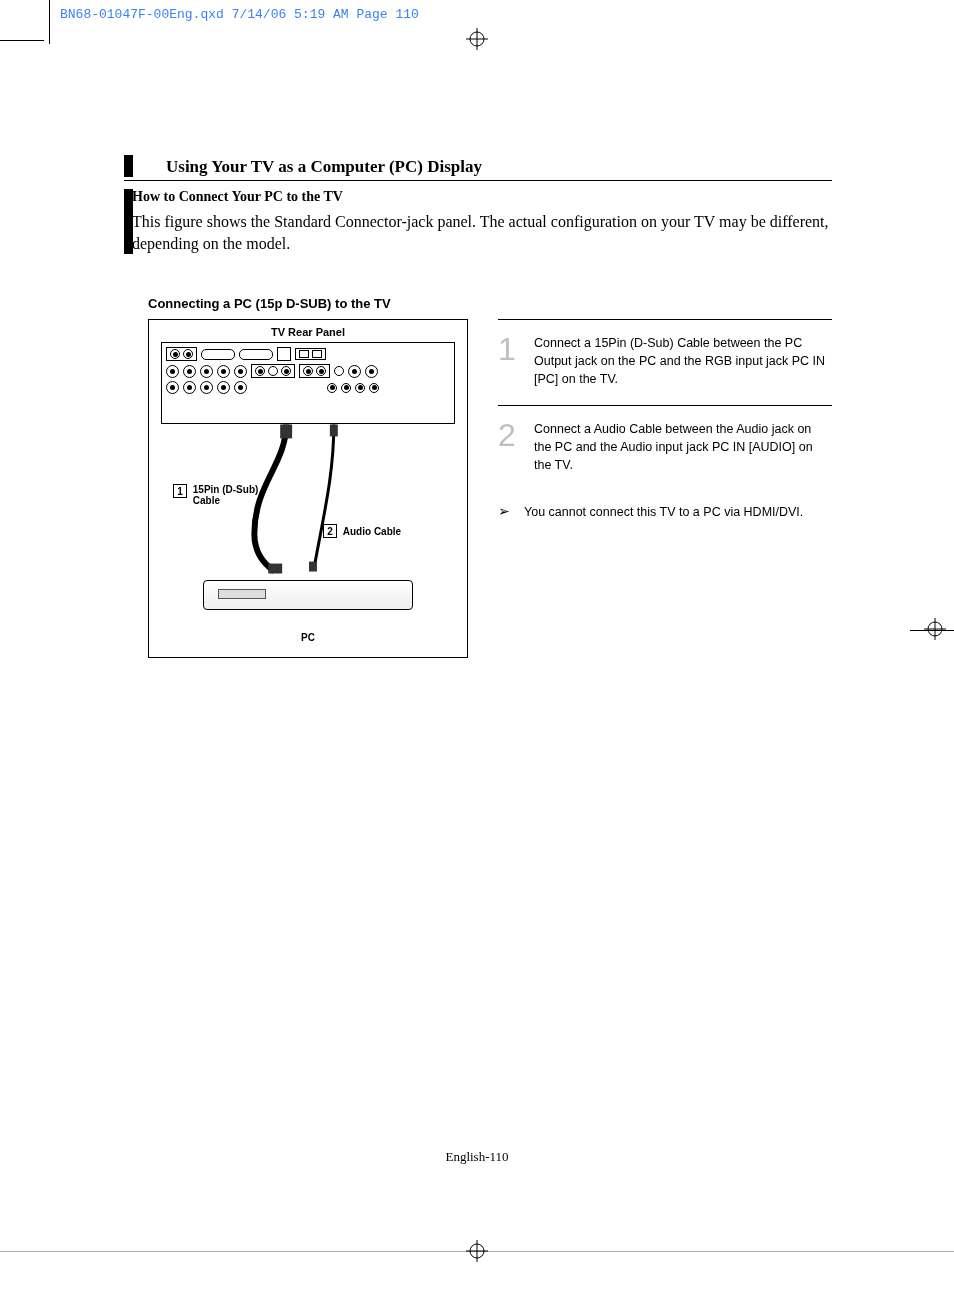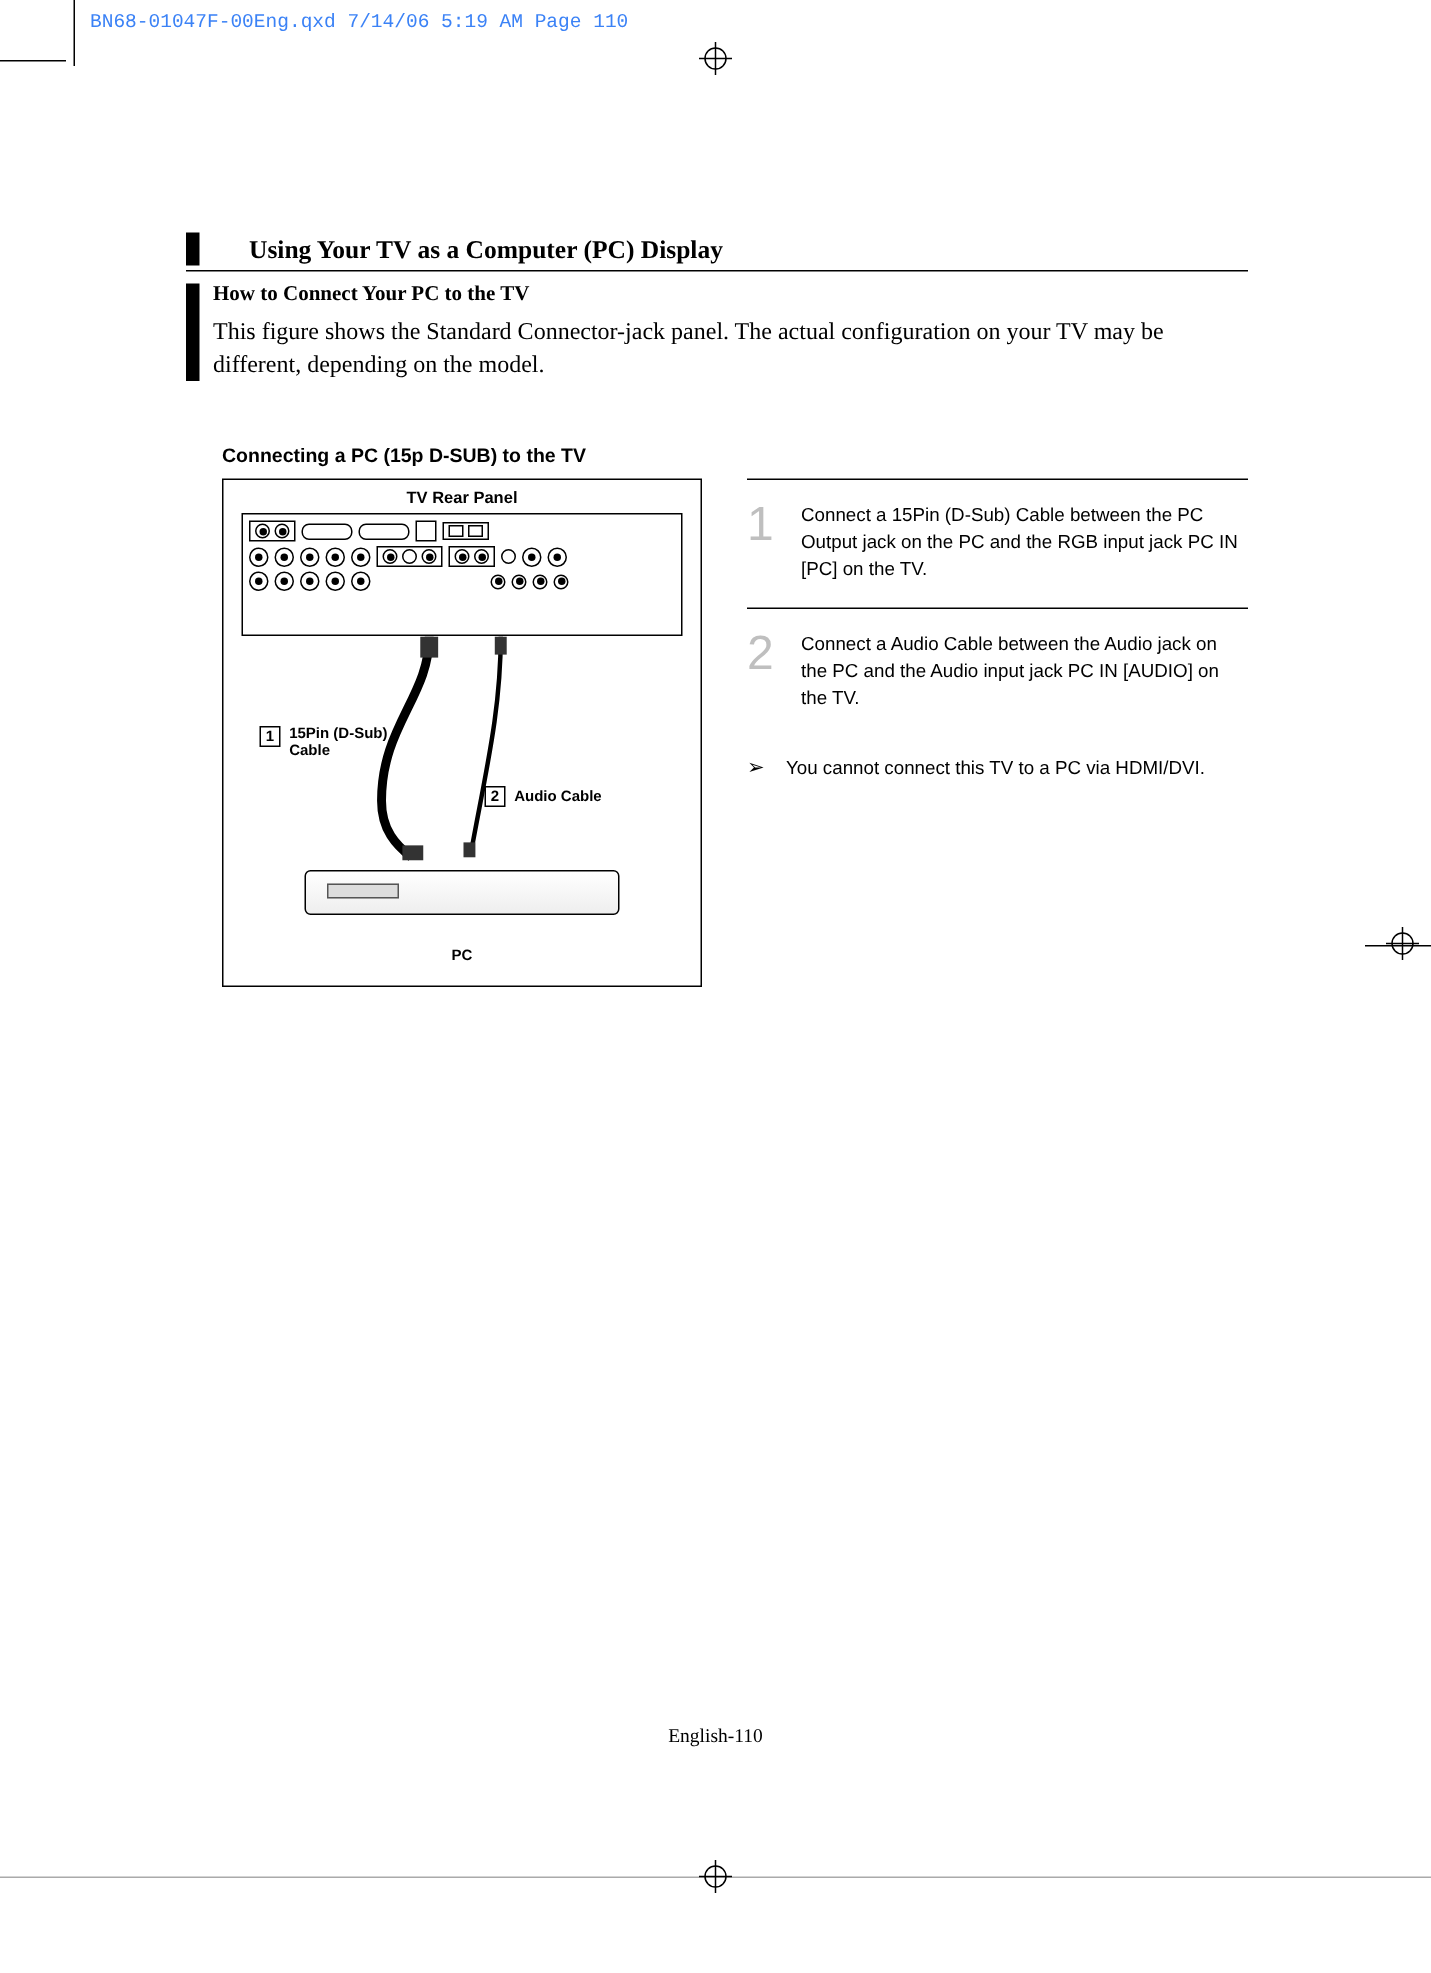--- a/index.html
+++ b/index.html
@@ -71,21 +71,21 @@
       padding-left: 16px;
       margin-left: 0;
       position: relative;
     }
     .intro-bar {
       position:absolute;
       left:0; top:0; bottom:0;
       width:9px;
       background:#000;
     }
-    .intro-inner { padding-left: 18px; }
+    .intro-inner { padding-left: 8px; }
     .intro .bold {
       font-family: "Times New Roman", serif;
       font-weight: bold;
       font-size: 14px;
     }
     .intro .desc {
       font-family: "Times New Roman", serif;
       font-size: 16px;
       margin-top: 6px;
       line-height:1.35;

